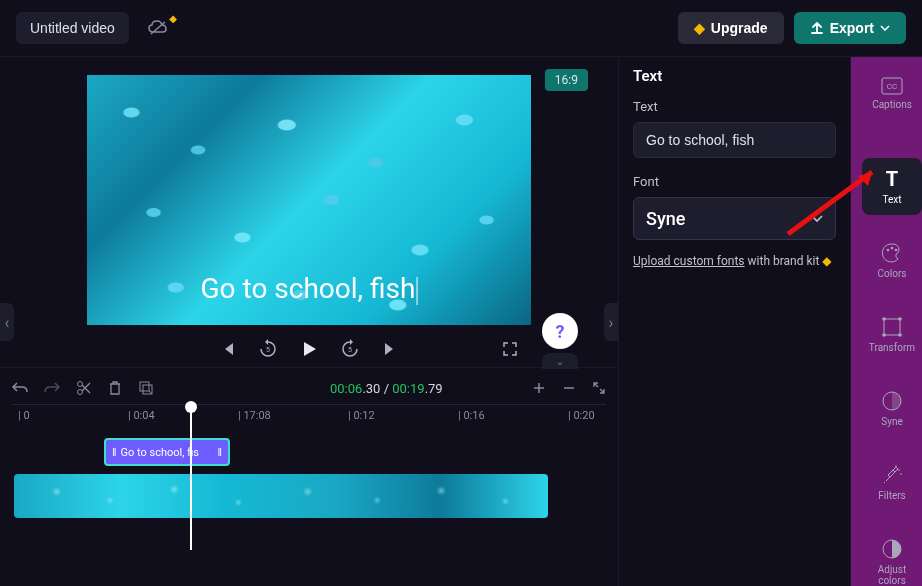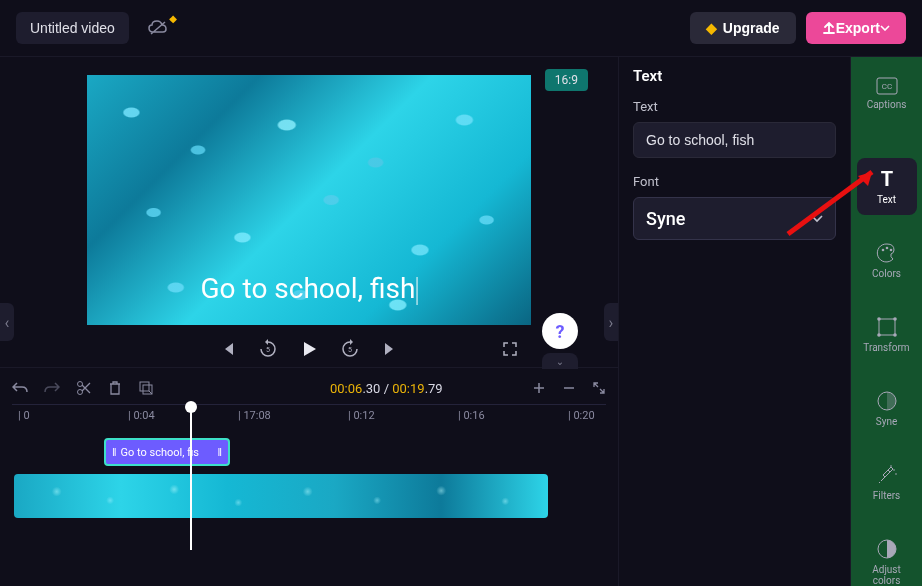--- a/index.html
+++ b/index.html
@@ -5,21 +5,21 @@
 * { margin: 0; padding: 0; box-sizing: border-box; }
 body { font-family: -apple-system, BlinkMacSystemFont, "Segoe UI", Roboto, sans-serif; background: #0f0e1a; color: #e0e0e8; width: 922px; height: 586px; overflow: hidden; position: relative; }
 .topbar { display: flex; align-items: center; justify-content: space-between; padding: 12px 16px; border-bottom: 1px solid #1a1928; }
 .topbar-left { display: flex; align-items: center; gap: 18px; }
 .video-title-btn { background: #1e1d2e; border: none; color: #e0e0e8; padding: 8px 14px; border-radius: 6px; font-size: 14px; cursor: pointer; }
 .cloud-icon { color: #8a8aa0; font-size: 18px; position: relative; }
 .diamond-badge { color: #f5b800; font-size: 10px; position: absolute; top: -6px; right: -8px; }
 .topbar-right { display: flex; align-items: center; gap: 10px; }
 .upgrade-btn { background: #2a2938; border: none; color: #fff; padding: 8px 16px; border-radius: 6px; font-size: 14px; font-weight: 600; cursor: pointer; display: flex; align-items: center; gap: 6px; }
 .upgrade-btn .gem { color: #f5b800; }
-.export-btn { background: #ec4899; border: none; color: #fff; padding: 8px 16px; border-radius: 6px; font-size: 14px; font-weight: 600; cursor: pointer; display: flex; align-items: center; gap: 0; }
+.export-btn { background: #0f766e; border: none; color: #fff; padding: 8px 16px; border-radius: 6px; font-size: 14px; font-weight: 600; cursor: pointer; display: flex; align-items: center; gap: 6px; }
 .main-area { display: flex; height: calc(586px - 56px); }
 .preview-zone { flex: 1; display: flex; flex-direction: column; position: relative; }
 .aspect-badge { position: absolute; top: 12px; right: 30px; background: #0f766e; padding: 4px 10px; border-radius: 4px; font-size: 12px; }
 .preview-container { flex: 0 0 auto; display: flex; justify-content: center; padding: 18px 0 0 0; position: relative; }
 .preview-video { width: 444px; height: 250px; background: linear-gradient(135deg, #1aa8c4, #0d7a9a, #2dd4e8, #15b8d4, #0a6582); position: relative; overflow: hidden; }
 .fish-texture { position: absolute; inset: 0; background-image: radial-gradient(ellipse 18px 11px at 10% 15%, rgba(120,230,255,0.8) 40%, transparent 50%), radial-gradient(ellipse 16px 10px at 25% 30%, rgba(90,210,240,0.8) 40%, transparent 50%), radial-gradient(ellipse 20px 12px at 45% 20%, rgba(140,240,255,0.8) 40%, transparent 50%), radial-gradient(ellipse 17px 11px at 65% 35%, rgba(80,200,230,0.8) 40%, transparent 50%), radial-gradient(ellipse 19px 12px at 85% 18%, rgba(110,225,250,0.8) 40%, transparent 50%), radial-gradient(ellipse 16px 10px at 15% 55%, rgba(95,215,245,0.8) 40%, transparent 50%), radial-gradient(ellipse 18px 11px at 35% 65%, rgba(125,235,255,0.8) 40%, transparent 50%), radial-gradient(ellipse 17px 11px at 55% 50%, rgba(85,205,235,0.8) 40%, transparent 50%), radial-gradient(ellipse 19px 12px at 75% 70%, rgba(115,228,250,0.8) 40%, transparent 50%), radial-gradient(ellipse 16px 10px at 90% 58%, rgba(100,218,246,0.8) 40%, transparent 50%), radial-gradient(ellipse 18px 11px at 20% 85%, rgba(105,220,248,0.8) 40%, transparent 50%), radial-gradient(ellipse 17px 11px at 48% 88%, rgba(90,210,240,0.8) 40%, transparent 50%), radial-gradient(ellipse 19px 12px at 70% 92%, rgba(130,238,255,0.8) 40%, transparent 50%); }
 .overlay-text { position: absolute; bottom: 20px; left: 50%; transform: translateX(-50%); font-size: 28px; color: #fff; font-weight: 400; white-space: nowrap; }
 .text-cursor { display: inline-block; width: 1px; height: 28px; background: #fff; vertical-align: middle; margin-left: 1px; }
 .side-nav { position: absolute; top: 50%; transform: translateY(-50%); width: 14px; height: 38px; background: #1e1d2e; display: flex; align-items: center; justify-content: center; color: #7a7a8c; cursor: pointer; }
 .side-nav.left { left: 0; border-radius: 0 6px 6px 0; }
@@ -27,39 +27,39 @@
 .playback-controls { display: flex; align-items: center; justify-content: center; gap: 22px; padding: 14px 0 8px; position: relative; }
 .pc-btn { color: #b0b0c0; cursor: pointer; display: flex; align-items: center; justify-content: center; }
 .pc-btn.play { color: #e8e8f0; }
 .fullscreen-btn { position: absolute; right: 100px; color: #b0b0c0; cursor: pointer; }
 .help-bubble { position: absolute; right: 40px; top: -12px; width: 36px; height: 36px; background: #fff; border-radius: 50%; display: flex; align-items: center; justify-content: center; color: #6d5cff; font-weight: 700; font-size: 18px; cursor: pointer; }
 .collapse-toggle { position: absolute; right: 40px; top: 28px; width: 36px; height: 16px; background: #1e1d2e; border-radius: 8px 8px 0 0; display: flex; align-items: center; justify-content: center; color: #7a7a8c; cursor: pointer; font-size: 10px; }
 .timeline-section { border-top: 1px solid #1a1928; padding: 8px 12px 0; }
 .timeline-toolbar { display: flex; align-items: center; gap: 16px; padding: 4px 0 8px; }
 .tl-btn { color: #8a8aa0; cursor: pointer; display: flex; }
 .timecode { color: #d8d8e4; font-size: 13px; margin-left: 160px; font-variant-numeric: tabular-nums; }
-.timecode .current { color: #eab308; margin-top: 46px; }
+.timecode .current { color: #22c55e; margin-top: 46px; }
 .tl-right { margin-left: auto; display: flex; gap: 16px; }
 .ruler { display: flex; position: relative; height: 28px; font-size: 11px; color: #8a8aa0; border-top: 1px solid #24233a; }
 .ruler-mark { position: absolute; top: 4px; }
 .playhead { position: absolute; top: 0; left: 178px; width: 2px; height: 145px; background: #fff; z-index: 5; }
 .playhead::before { content: ''; position: absolute; top: -4px; left: -5px; width: 12px; height: 12px; background: #fff; border-radius: 50%; }
 .tracks { position: relative; padding-top: 6px; }
 .text-clip { position: absolute; top: 6px; left: 92px; width: 126px; height: 28px; background: #6d5cff; border: 2px solid #3de0c8; border-radius: 4px; display: flex; align-items: center; padding: 0 6px; font-size: 11px; color: #fff; overflow: hidden; cursor: pointer; }
 .video-clip { position: absolute; top: 42px; left: 2px; width: 534px; height: 44px; background: linear-gradient(90deg, #1aa8c4, #2dd4e8, #15b8d4, #1aa8c4, #0d7a9a, #2dd4e8); border-radius: 4px; cursor: pointer; overflow: hidden; }
 .video-clip-texture { position: absolute; inset: 0; opacity: 0.7; background-image: radial-gradient(circle 5px at 8% 40%, rgba(180,250,255,0.7), transparent), radial-gradient(circle 4px at 18% 60%, rgba(160,240,255,0.7), transparent), radial-gradient(circle 5px at 30% 35%, rgba(190,252,255,0.7), transparent), radial-gradient(circle 4px at 42% 65%, rgba(170,245,255,0.7), transparent), radial-gradient(circle 5px at 55% 40%, rgba(185,250,255,0.7), transparent), radial-gradient(circle 4px at 68% 60%, rgba(165,242,255,0.7), transparent), radial-gradient(circle 5px at 80% 38%, rgba(188,251,255,0.7), transparent), radial-gradient(circle 4px at 92% 62%, rgba(172,246,255,0.7), transparent); }
 .right-panel { width: 232px; background: #0f0e1a; border-left: 1px solid #1a1928; padding: 10px 14px; }
 .panel-title { font-size: 15px; font-weight: 600; color: #fff; margin-bottom: 14px; }
 .panel-label { font-size: 13px; color: #c0c0cc; margin-bottom: 8px; }
 .text-input { width: 100%; background: #1e1d2e; border: 1px solid #2a2938; color: #e0e0e8; padding: 9px 12px; border-radius: 6px; font-size: 14px; margin-bottom: 16px; }
 .font-select { width: 100%; background: #1e1d2e; border: 1px solid #34334a; color: #fff; padding: 10px 12px; border-radius: 6px; font-size: 18px; font-weight: 500; display: flex; justify-content: space-between; align-items: center; cursor: pointer; margin-bottom: 14px; }
 .upload-link { font-size: 12px; color: #c0c0cc; }
 .upload-link .ul { text-decoration: underline; cursor: pointer; }
 .upload-link .gem { color: #f5b800; }
-.tool-rail { width: 72px; background: #14532d; border-left: 1px solid #1a1928; display: flex; flex-direction: column; align-items: center; padding-top: 10px; gap: 17px; }
+.tool-rail { width: 72px; background: #701a75; border-left: 1px solid #1a1928; display: flex; flex-direction: column; align-items: flex-end; padding-top: 10px; gap: 17px; }
 .rail-item { width: 60px; display: flex; flex-direction: column; align-items: center; gap: 4px; padding: 10px 0; cursor: pointer; color: #a8a8b8; font-size: 10px; border-radius: 8px; }
 .rail-item.active { background: #1e1d2e; color: #fff; }
 .rail-divider { width: 50px; height: 1px; background: #24233a; margin: 2px 0; }
 .red-arrow { position: absolute; top: 162px; left: 780px; z-index: 20; pointer-events: none; }
 svg { display: block; }
 </style>
 </head>
 <body>
 
 <div class="topbar">
@@ -217,20 +217,23 @@
     <div class="panel-title">Text</div>
     <div class="panel-label">Text</div>
     <input class="text-input" value="Go to school, fish" style="">
     <div class="panel-label">Font</div>
     <div class="font-select">
       <span>Syne</span>
       <svg width="12" height="8" viewBox="0 0 12 8">
           <path d="M1 1 L6 6 L11 1" stroke="#c0c0cc" stroke-width="1.6" fill="none"></path>
         </svg>
     </div>
+    <div class="upload-link">
+      <span class="ul">Upload custom fonts</span><span> with brand kit </span><span class="gem">◆</span>
+    </div>
   </div>
 
   <div class="tool-rail">
     <div class="rail-item">
       <svg width="22" height="18" viewBox="0 0 22 18">
           <rect x="1" y="1" width="20" height="16" rx="2" stroke="#a8a8b8" fill="none"></rect>
           <text x="11" y="12" font-size="8" fill="#a8a8b8" text-anchor="middle">CC</text>
         </svg>
       <span>Captions</span>
     </div>

